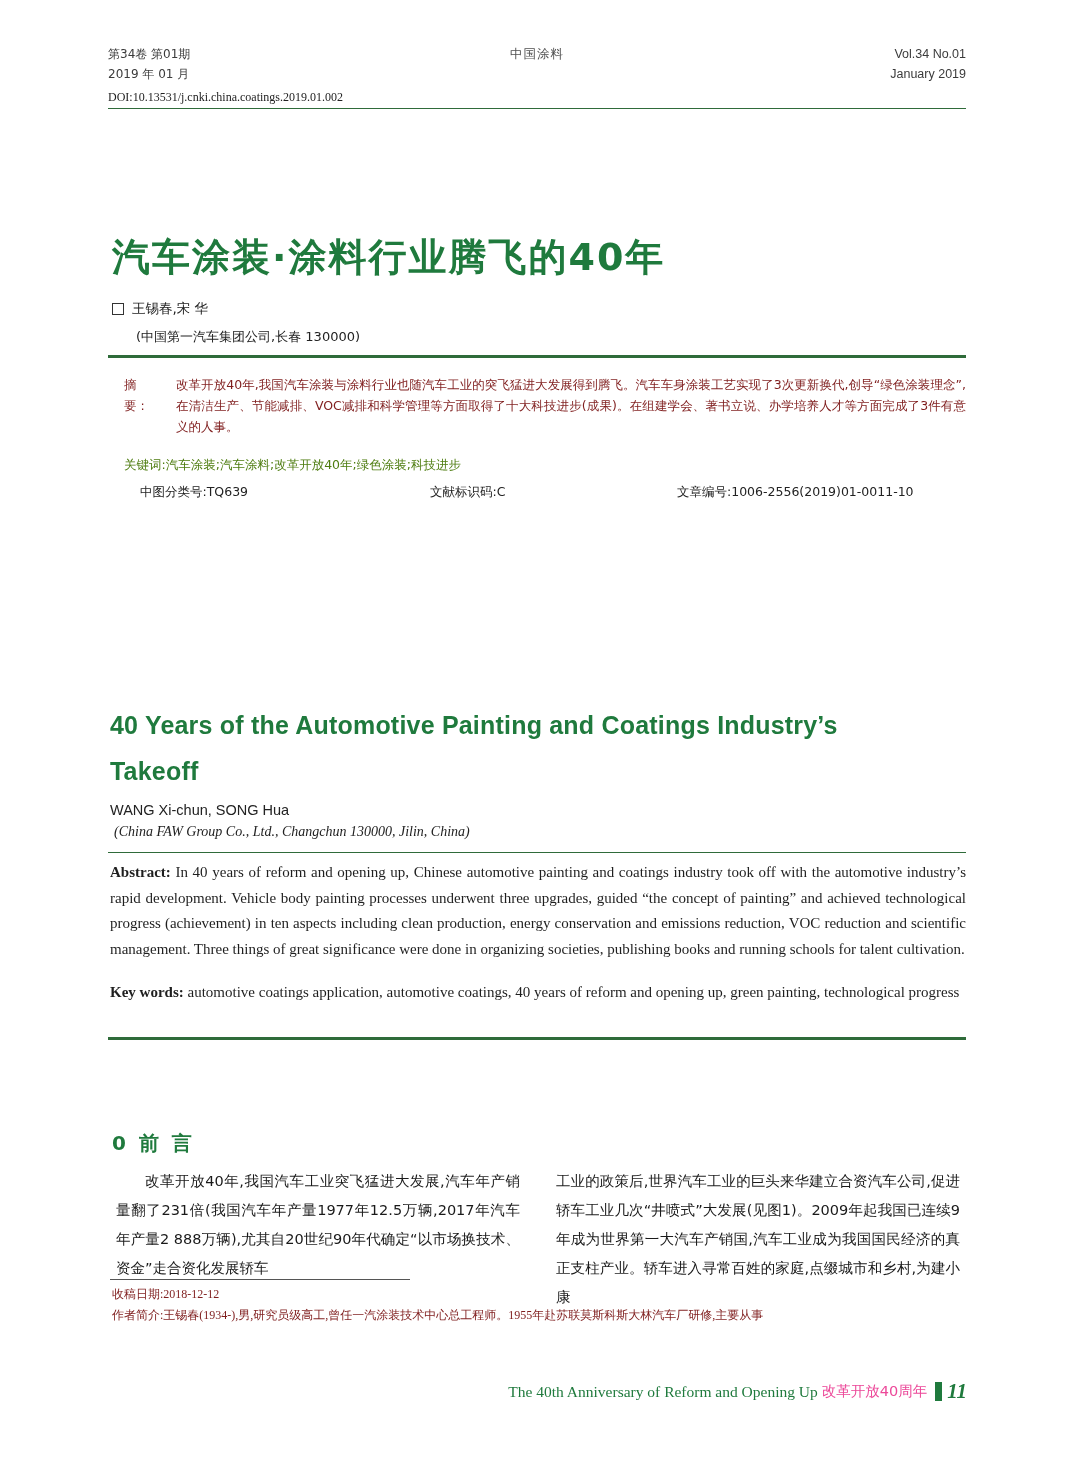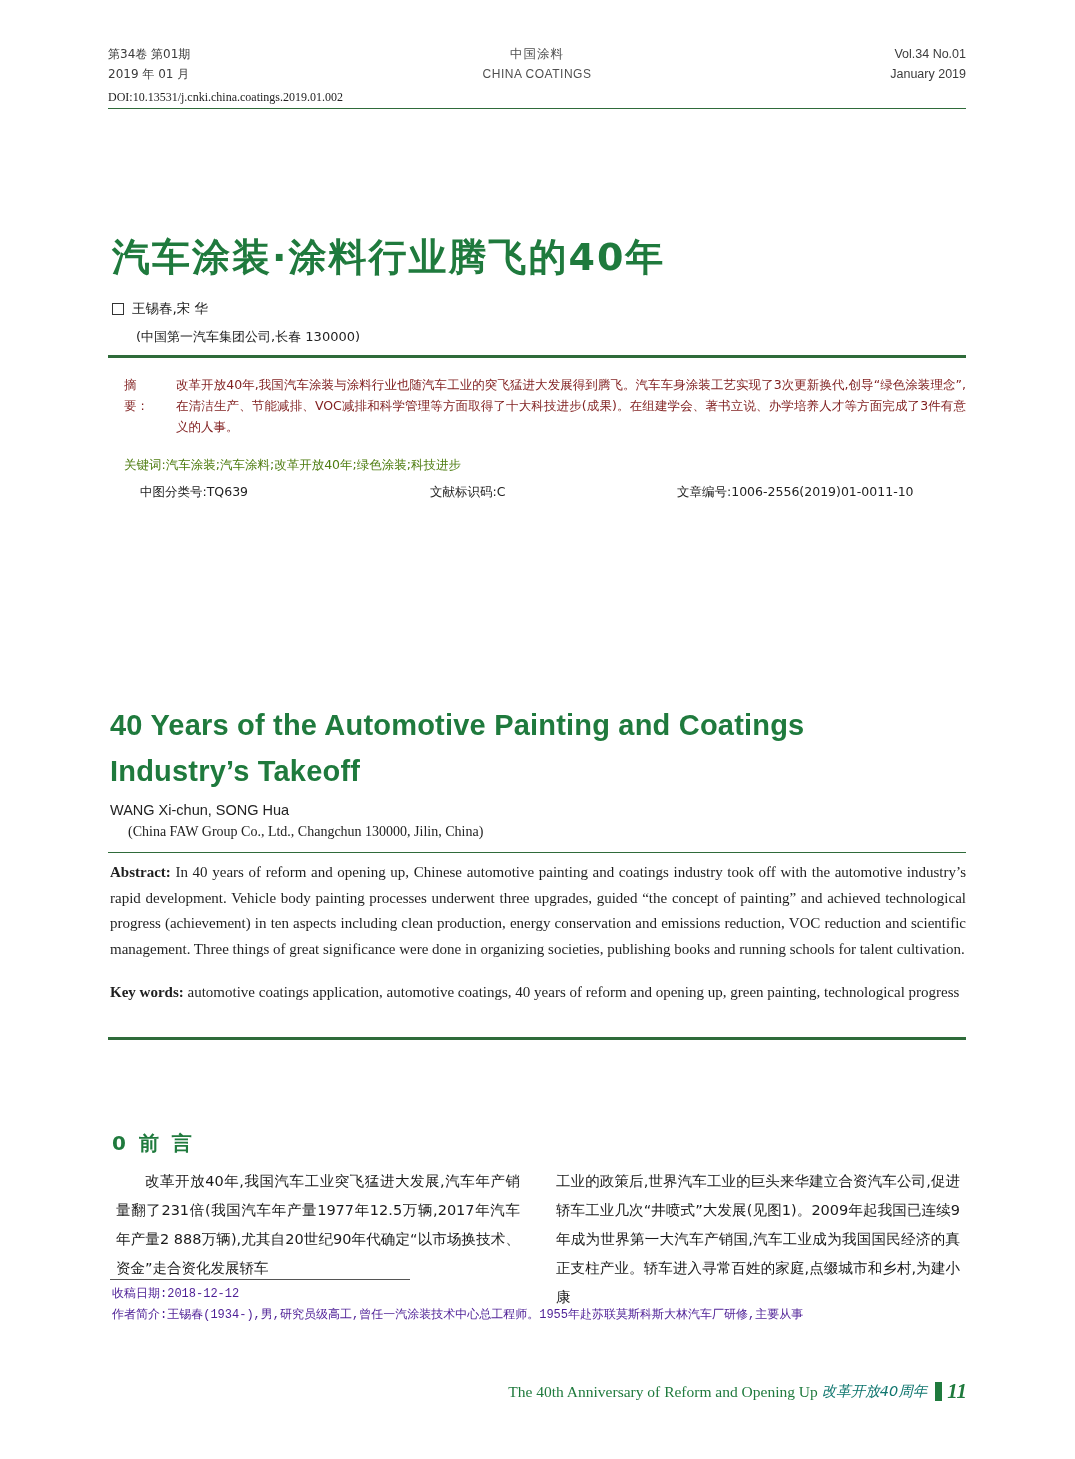--- a/index.html
+++ b/index.html
@@ -170,37 +170,38 @@
   .clsline .c3 { position: absolute; left: 537px; top: 0; }
 
   
   .title-en {
     position: absolute;
     left: 110px;
     top: 702px;
     width: 760px;
     font-family: "Liberation Sans", sans-serif;
     font-weight: bold;
-    font-size: 29px;
+    font-size: 25px;
     line-height: 46px;
     color: #1f7a3d;
     letter-spacing: 0.2px;
   }
   .authors-en {
     position: absolute;
     left: 110px;
     top: 802px;
     font-size: 14.5px;
     color: #222;
   }
   .affil-en {
     position: absolute;
-    left: 128px;
+    left: 114px;
     top: 824px;
     font-family: "Liberation Serif", serif;
+    font-style: italic;
     font-size: 14px;
     color: #222;
   }
   .rule-en {
     position: absolute;
     left: 108px;
     top: 852px;
     width: 858px;
     height: 1px;
     background: #2f6b3a;
@@ -271,24 +272,24 @@
     top: 1279px;
     width: 300px;
     height: 1px;
     background: #555;
   }
   .footnote {
     position: absolute;
     left: 112px;
     top: 1284px;
     width: 790px;
-    font-family: Liberation Mono, monospace;
+    font-family: Liberation Serif, serif;
     font-size: 12px;
     line-height: 21px;
-    color: #4c1d95;
+    color: #7f1d1d;
   }
   .footnote .fn-line { display: block; }
   .footnote .indent { padding-left: 0; }
 
   
   .footer {
     position: absolute;
     right: 108px;
     bottom: 56px;
     height: 24px;
@@ -296,23 +297,22 @@
   }
   .footer .ftxt {
     font-family: "Liberation Serif", serif;
     font-size: 15.5px;
     color: #1f7a3d;
     vertical-align: middle;
   }
   .footer .fcn {
     font-family: "DejaVu Sans", sans-serif;
     font-size: 14.5px;
-    color: #0f766e;
-    vertical-align: middle;
-    font-style: italic;
+    color: #ec4899;
+    vertical-align: middle;
   }
   .footer .fbar {
     display: inline-block;
     width: 7px;
     height: 19px;
     background: #1f7a3d;
     margin: 0 5px 0 8px;
     vertical-align: middle;
   }
   .footer .fnum {
@@ -329,21 +329,20 @@
 
 <div class="page">
 
   <div class="runhead">
     <div class="left">
       <div>第34卷 第01期</div>
       <div>2019 年 01 月</div>
     </div>
     <div class="center">
       <div class="cn">中国涂料</div>
-      <div class="en">CHINA COATINGS</div>
     </div>
     <div class="right">
       <div>Vol.34  No.01</div>
       <div>January 2019</div>
     </div>
   </div>
 
   <div class="doi">DOI:10.13531/j.cnki.china.coatings.2019.01.002</div>
   <div class="rule-top"></div>
 

